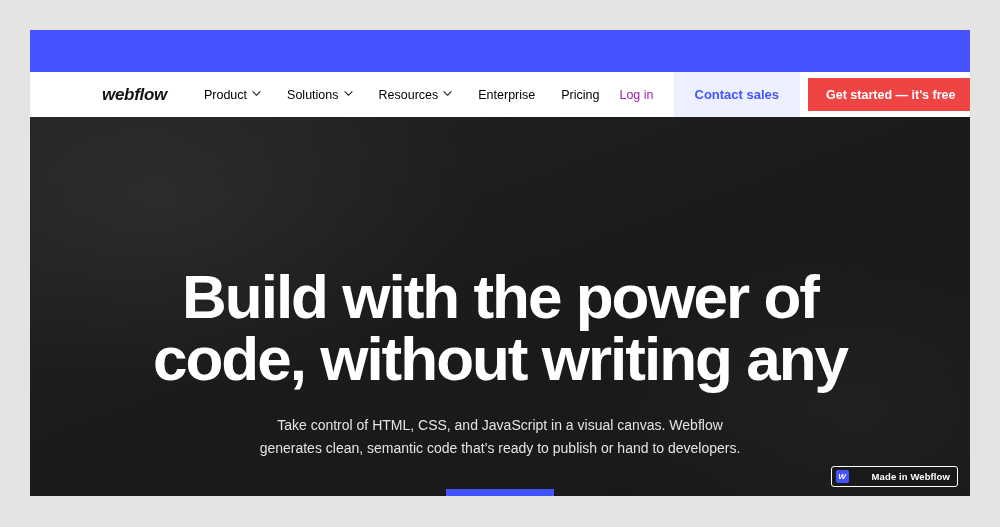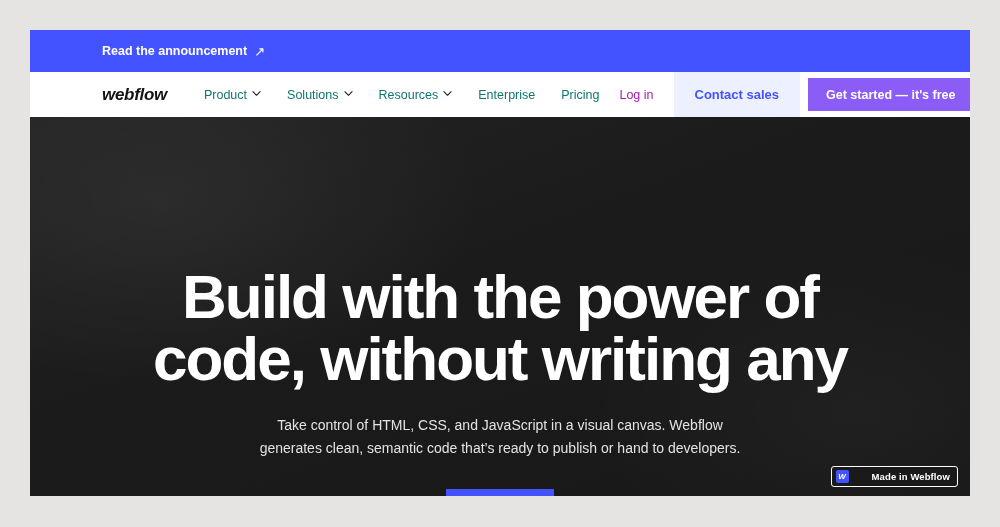--- a/index.html
+++ b/index.html
@@ -79,21 +79,21 @@
   .nav-links {
     display: flex;
     align-items: center;
     gap: 26px;
   }
   .nav-item {
     display: flex;
     align-items: center;
     gap: 5px;
     font-size: 12.5px;
-    color: #0f766e;
+    color: #000000;
     cursor: pointer;
     white-space: nowrap;
   }
   .chev {
     width: 9px;
     height: 9px;
     display: inline-block;
     position: relative;
     top: -1px;
   }
@@ -125,21 +125,21 @@
     font-weight: bold;
     cursor: pointer;
     white-space: nowrap;
   }
   .getstarted {
     display: flex;
     align-items: center;
     justify-content: center;
     padding: 0 18px;
     margin: 6px 18px 6px 8px;
-    background: #8b5cf6;
+    background: #ef4444;
     color: #ffffff;
     font-size: 12.5px;
     font-weight: bold;
     cursor: pointer;
     white-space: nowrap;
   }
 
   
   .hero {
     position: relative;
@@ -229,24 +229,20 @@
     letter-spacing: 0.1px;
     padding-left: 17px;
   }
 </style>
 </head>
 <body>
 
 <div class="page">
 
   <div class="banner">
-    <a class="banner-link">
-      <span>Read the announcement</span>
-      <span class="arrow-ne">↗</span>
-    </a>
   </div>
 
   <div class="nav">
     <div class="logo">webflow</div>
 
     <div class="nav-links">
       <div class="nav-item">
         <span>Product</span>
         <span class="chev">
           <svg viewBox="0 0 10 10" width="9" height="9">

